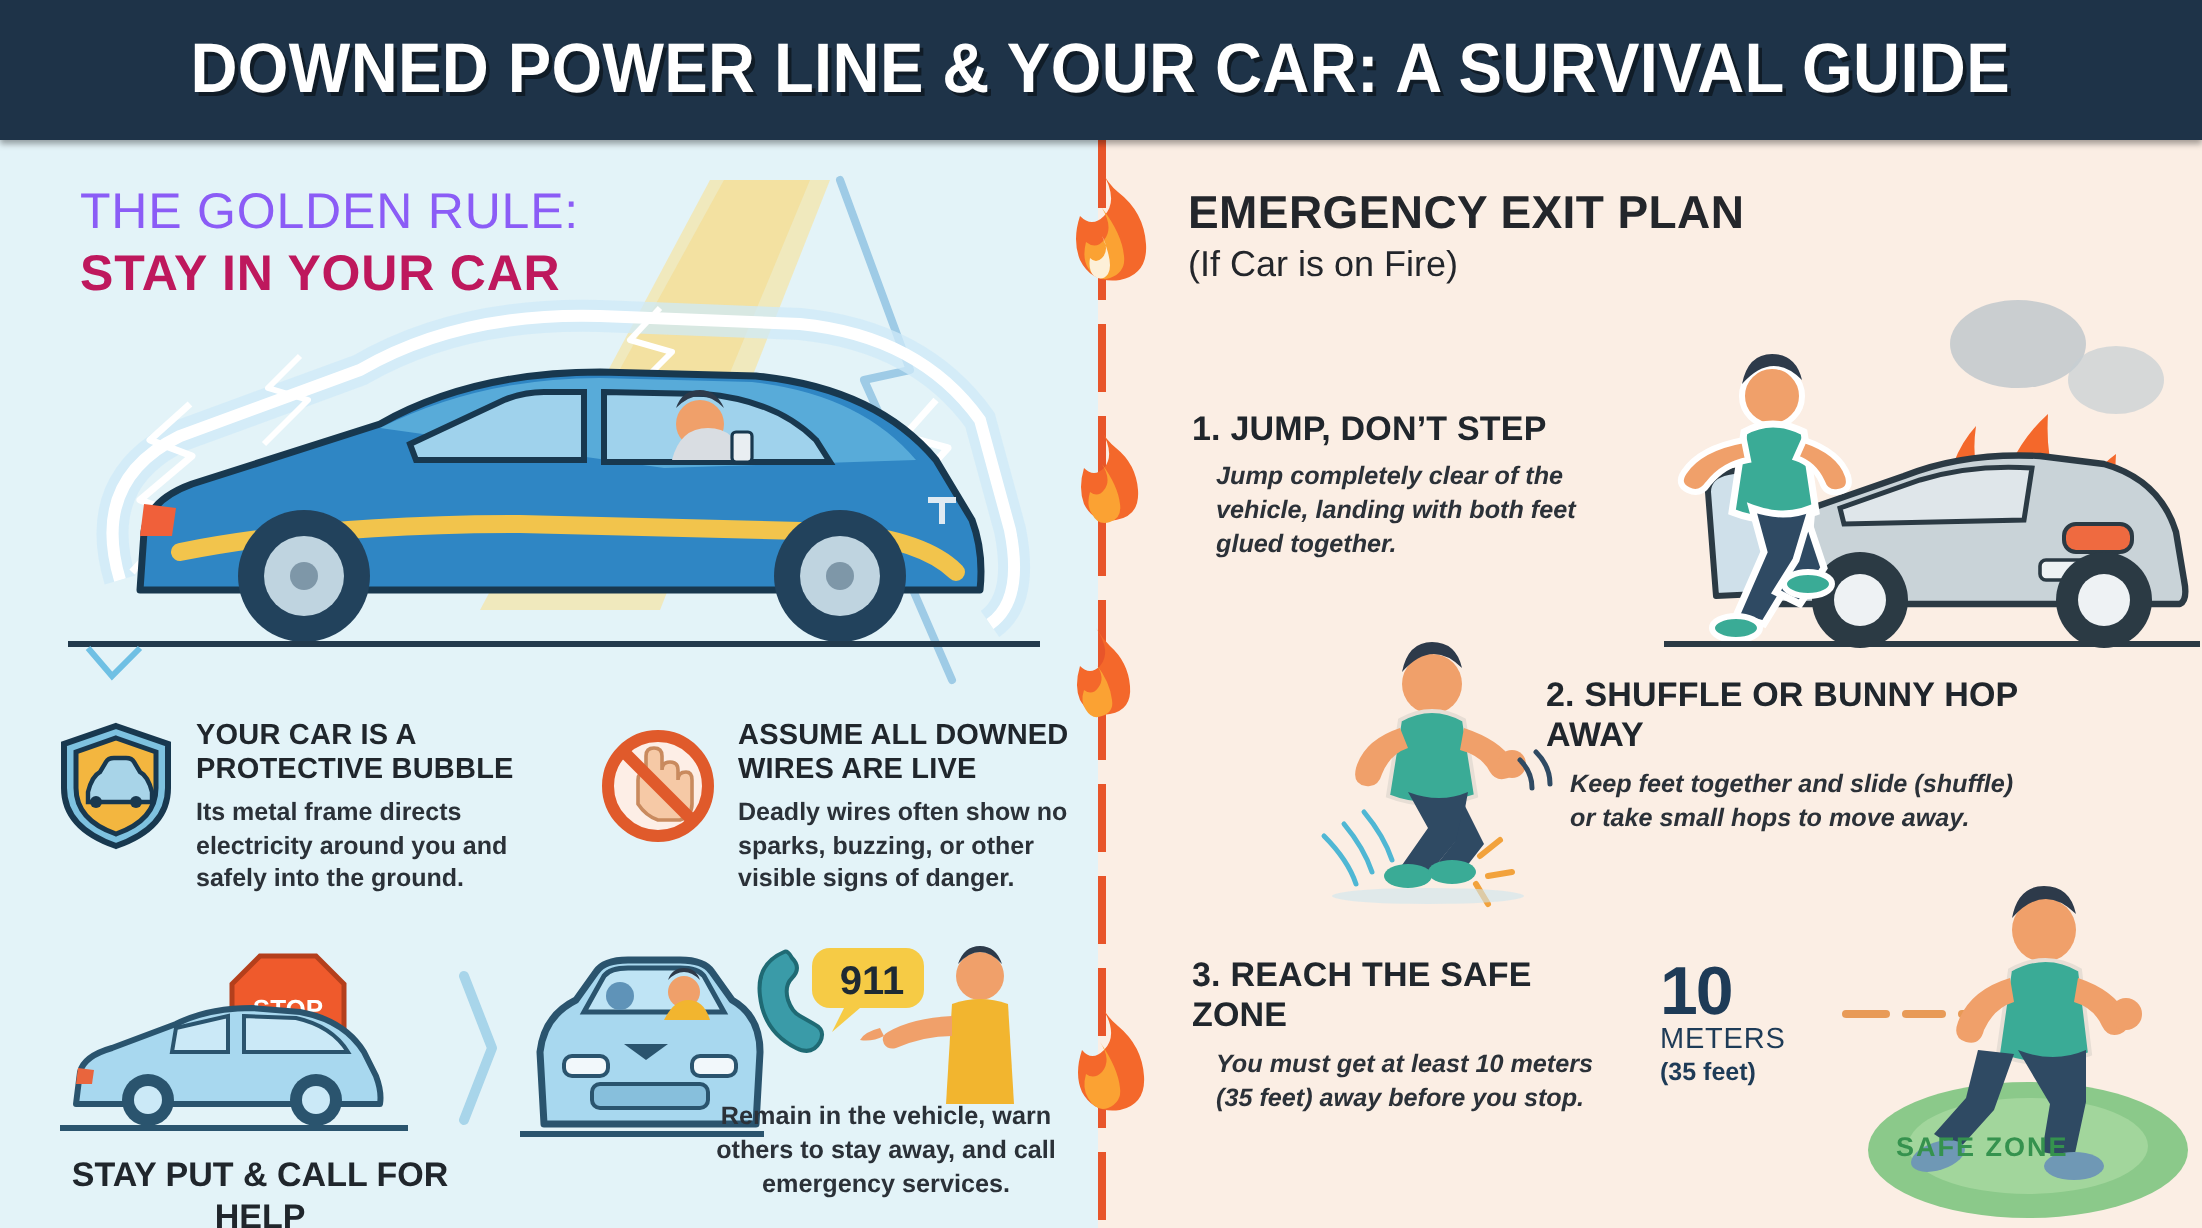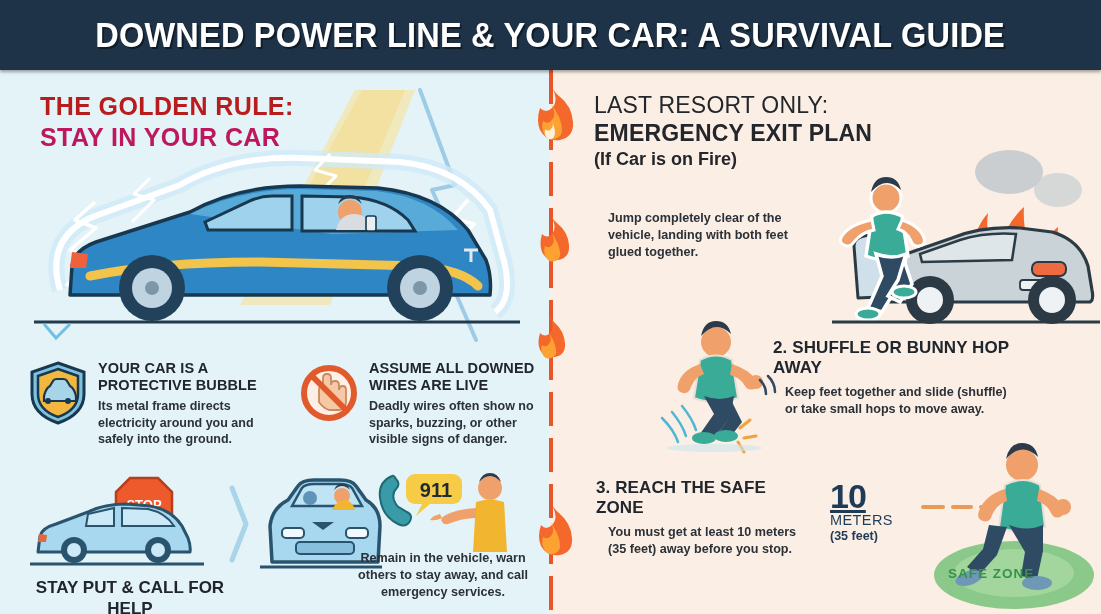--- a/index.html
+++ b/index.html
@@ -44,27 +44,27 @@
     position:absolute; left:549px; top:70px; width:4px; height:544px;
     background:repeating-linear-gradient(to bottom,#e8552a 0 34px, transparent 34px 46px);
     z-index:12;
   }
   .flame { position:absolute; z-index:14; }
 
   
   .head-left {
     position:absolute; left:40px; top:22px; z-index:20;
   }
-  .head-left .l1 { font-size:25px; font-weight:bold; color:#b91c1c; letter-spacing:.4px; }
+  .head-left .l1 { font-size:25px; font-weight:normal; color:#8b5cf6; letter-spacing:.4px; }
   .head-left .l2 { font-size:25px; font-weight:bold; color:#be185d; letter-spacing:.4px; margin-top:2px; }
 
   .head-right { position:absolute; left:45px; top:22px; z-index:20; }
   .head-right .l1 { font-size:23px; color:#23262b; letter-spacing:.2px; }
   .head-right .l2 { font-size:23px; font-weight:bold; color:#23262b; letter-spacing:.2px; margin-top:1px;}
-  .head-right .l3 { font-size:18px; font-weight:bold; color:#23262b; margin-top:2px; }
+  .head-right .l3 { font-size:18px; font-weight:normal; color:#23262b; margin-top:2px; }
 
   
   .info-row { position:absolute; top:290px; left:28px; width:510px; display:flex; gap:32px; z-index:20;}
   .info-block { display:flex; gap:10px; width:245px; }
   .info-ico { flex:0 0 60px; height:66px; }
   .info-txt h3 { font-size:14.5px; font-weight:bold; color:#20262c; line-height:1.18; letter-spacing:.1px;}
   .info-txt p { font-size:12.5px; color:#2b3138; line-height:1.32; margin-top:4px; font-weight:600;}
 
   
   .trio { position:absolute; top:400px; left:0; width:549px; height:214px; z-index:20;}
@@ -72,30 +72,30 @@
     position:absolute; font-weight:bold; color:#20262c; text-align:center;
   }
   .stay-put { left:30px; top:108px; width:200px; font-size:17px; line-height:1.22; }
   .remain { left:348px; top:80px; width:190px; font-size:12.6px; line-height:1.35; font-weight:600; text-align:center; color:#2b3138;}
 
   .chev { position:absolute; }
 
   
   .step { position:absolute; z-index:20; }
   .step h3 { font-size:17px; font-weight:bold; color:#20262c; line-height:1.2; letter-spacing:.1px; }
-  .step p { font-size:12.6px; color:#2b3138; line-height:1.35; font-weight:600; margin-top:5px; }
+  .step p { font-size:12.6px; color:#2b3138; line-height:1.35; font-weight:600; margin-top:5px;font-style:italic; }
   .step-1 { left:596px; top:205px; width:225px; }
   .step-1 p { margin-left:12px; }
   .step-2 { left:773px; top:338px; width:240px; }
   .step-2 p { margin-left:12px; }
   .step-3 { left:596px; top:478px; width:215px; }
   .step-3 p { margin-left:12px; }
 
   .meters { position:absolute; left:830px; top:480px; text-align:left; z-index:20; }
-  .meters .num { font-size:34px; font-weight:bold; color:#1e3b57; line-height:.95; letter-spacing:-1px;text-decoration:underline;}
+  .meters .num { font-size:34px; font-weight:bold; color:#1e3b57; line-height:.95; letter-spacing:-1px;}
   .meters .unit { font-size:14.5px; font-weight:normal; color:#1e3b57; letter-spacing:.4px;}
   .meters .alt { font-size:12.5px; font-weight:bold; color:#1e3b57; margin-top:1px;}
 
   .safezone-label {
     position:absolute; left:948px; top:566px; font-size:13.5px; font-weight:bold;
     color:#35924e; letter-spacing:1px; z-index:20;
   }
 
   svg { display:block; overflow:visible; }
   .abs { position:absolute; }
@@ -258,21 +258,20 @@
           <path d="M70 46 q-8 2 -10 6 q6 1 12 -2z" fill="#f0a06a"></path>
         </svg>
       </div>
       <div class="trio-cap remain">Remain in the vehicle, warn others to stay away, and call emergency services.</div>
     </div>
   </div>
 
   <div class="panel-right">
 
     <div class="head-right">
-      <div class="l1">LAST RESORT ONLY:</div>
       <div class="l2">EMERGENCY EXIT PLAN</div>
       <div class="l3">(If Car is on Fire)</div>
     </div>
 
     <div class="abs" style="left:275px; top:80px;">
       <svg width="280" height="190" viewBox="0 0 280 190">
 
         <ellipse cx="185" cy="22" rx="34" ry="22" fill="#b9c3c9" opacity=".75"></ellipse>
         <ellipse cx="234" cy="40" rx="24" ry="17" fill="#c6ced3" opacity=".7"></ellipse>
 
@@ -368,20 +367,21 @@
     </svg>
   </div>
   <div class="flame" style="left:528px; top:500px;">
     <svg width="44" height="58" viewBox="0 0 44 58">
       <path d="M22 2 q10 15 2 23 q-6 6 -11 0 q-4 12 0 21 q6 11 19 9 q13 -3 12 -17 q-1 -15 -13 -25 q-5 -4 -9 -11z" fill="#f4682b"></path>
       <path d="M22 21 q6 9 1 15 q-4 4 -8 1 q-2 7 1 12 q4 7 10 5 q7 -3 6 -10 q-1 -10 -10 -23z" fill="#fba233"></path>
     </svg>
   </div>
 
   <div class="step step-1">
+    <h3>1. JUMP, DON’T STEP</h3>
     <p>Jump completely clear of the vehicle, landing with both feet glued together.</p>
   </div>
   <div class="step step-2">
     <h3>2. SHUFFLE OR BUNNY HOP AWAY</h3>
     <p>Keep feet together and slide (shuffle) or take small hops to move away.</p>
   </div>
   <div class="step step-3">
     <h3>3. REACH THE SAFE ZONE</h3>
     <p>You must get at least 10 meters (35 feet) away before you stop.</p>
   </div>

